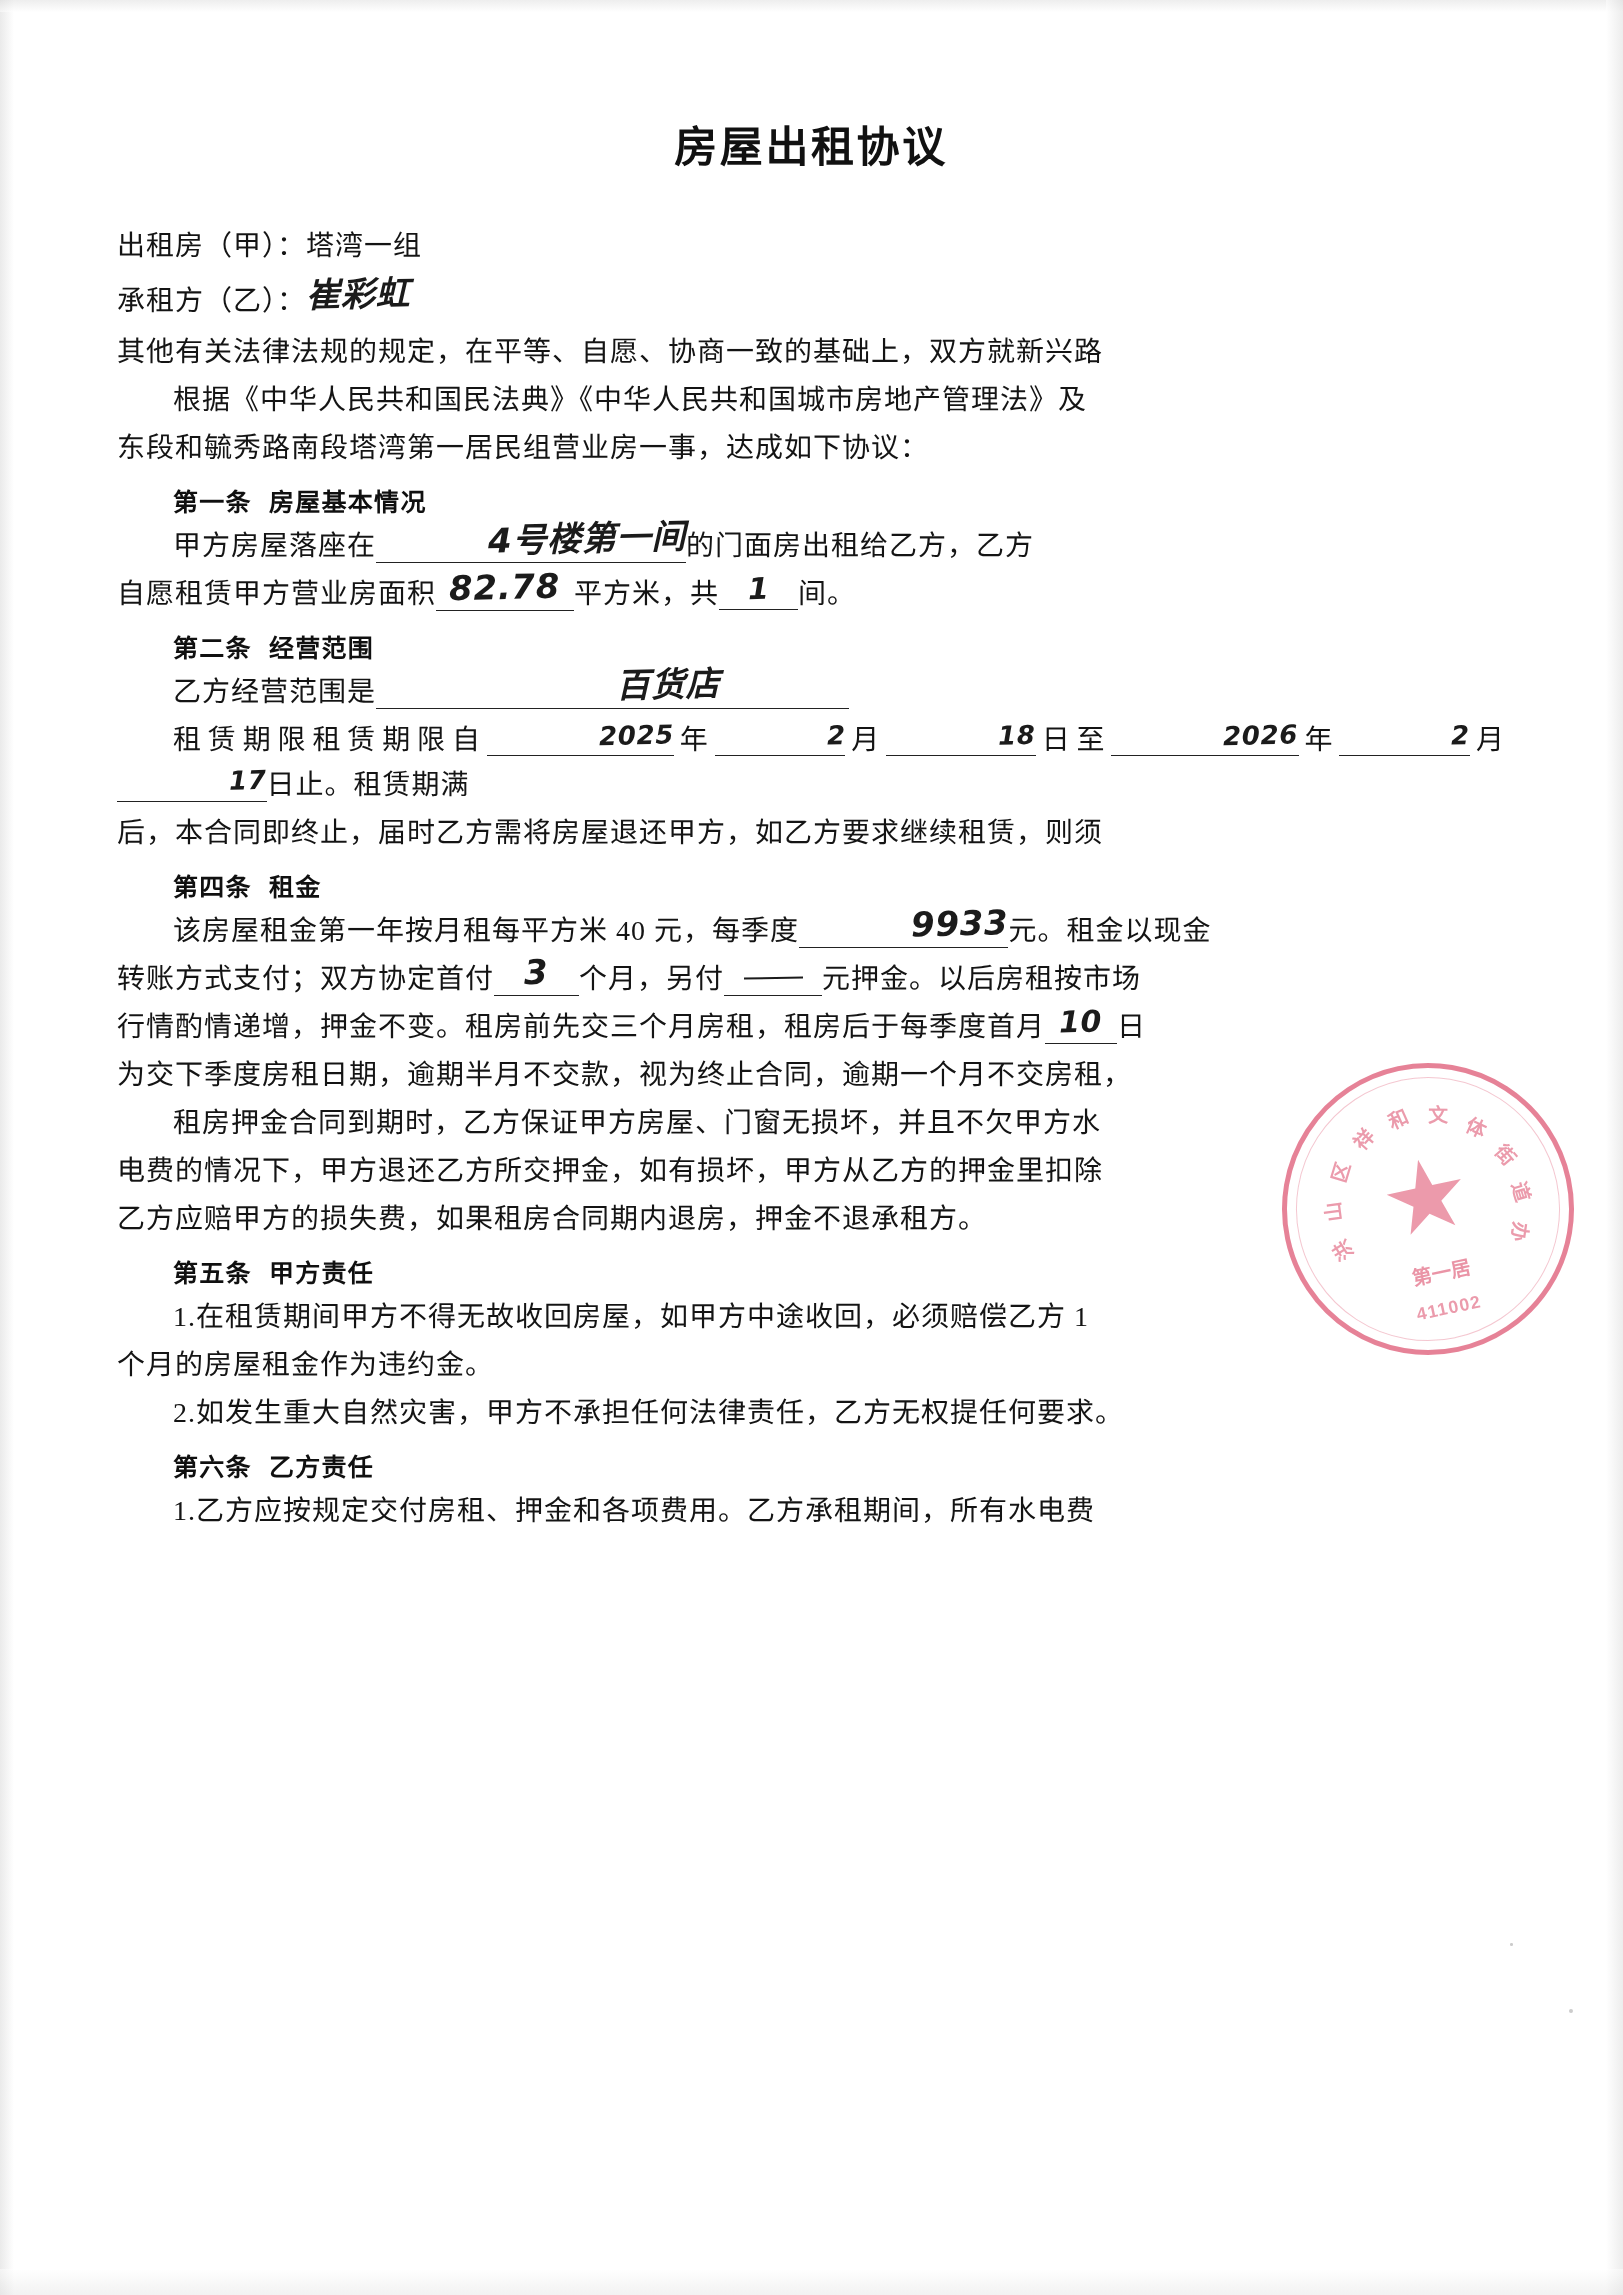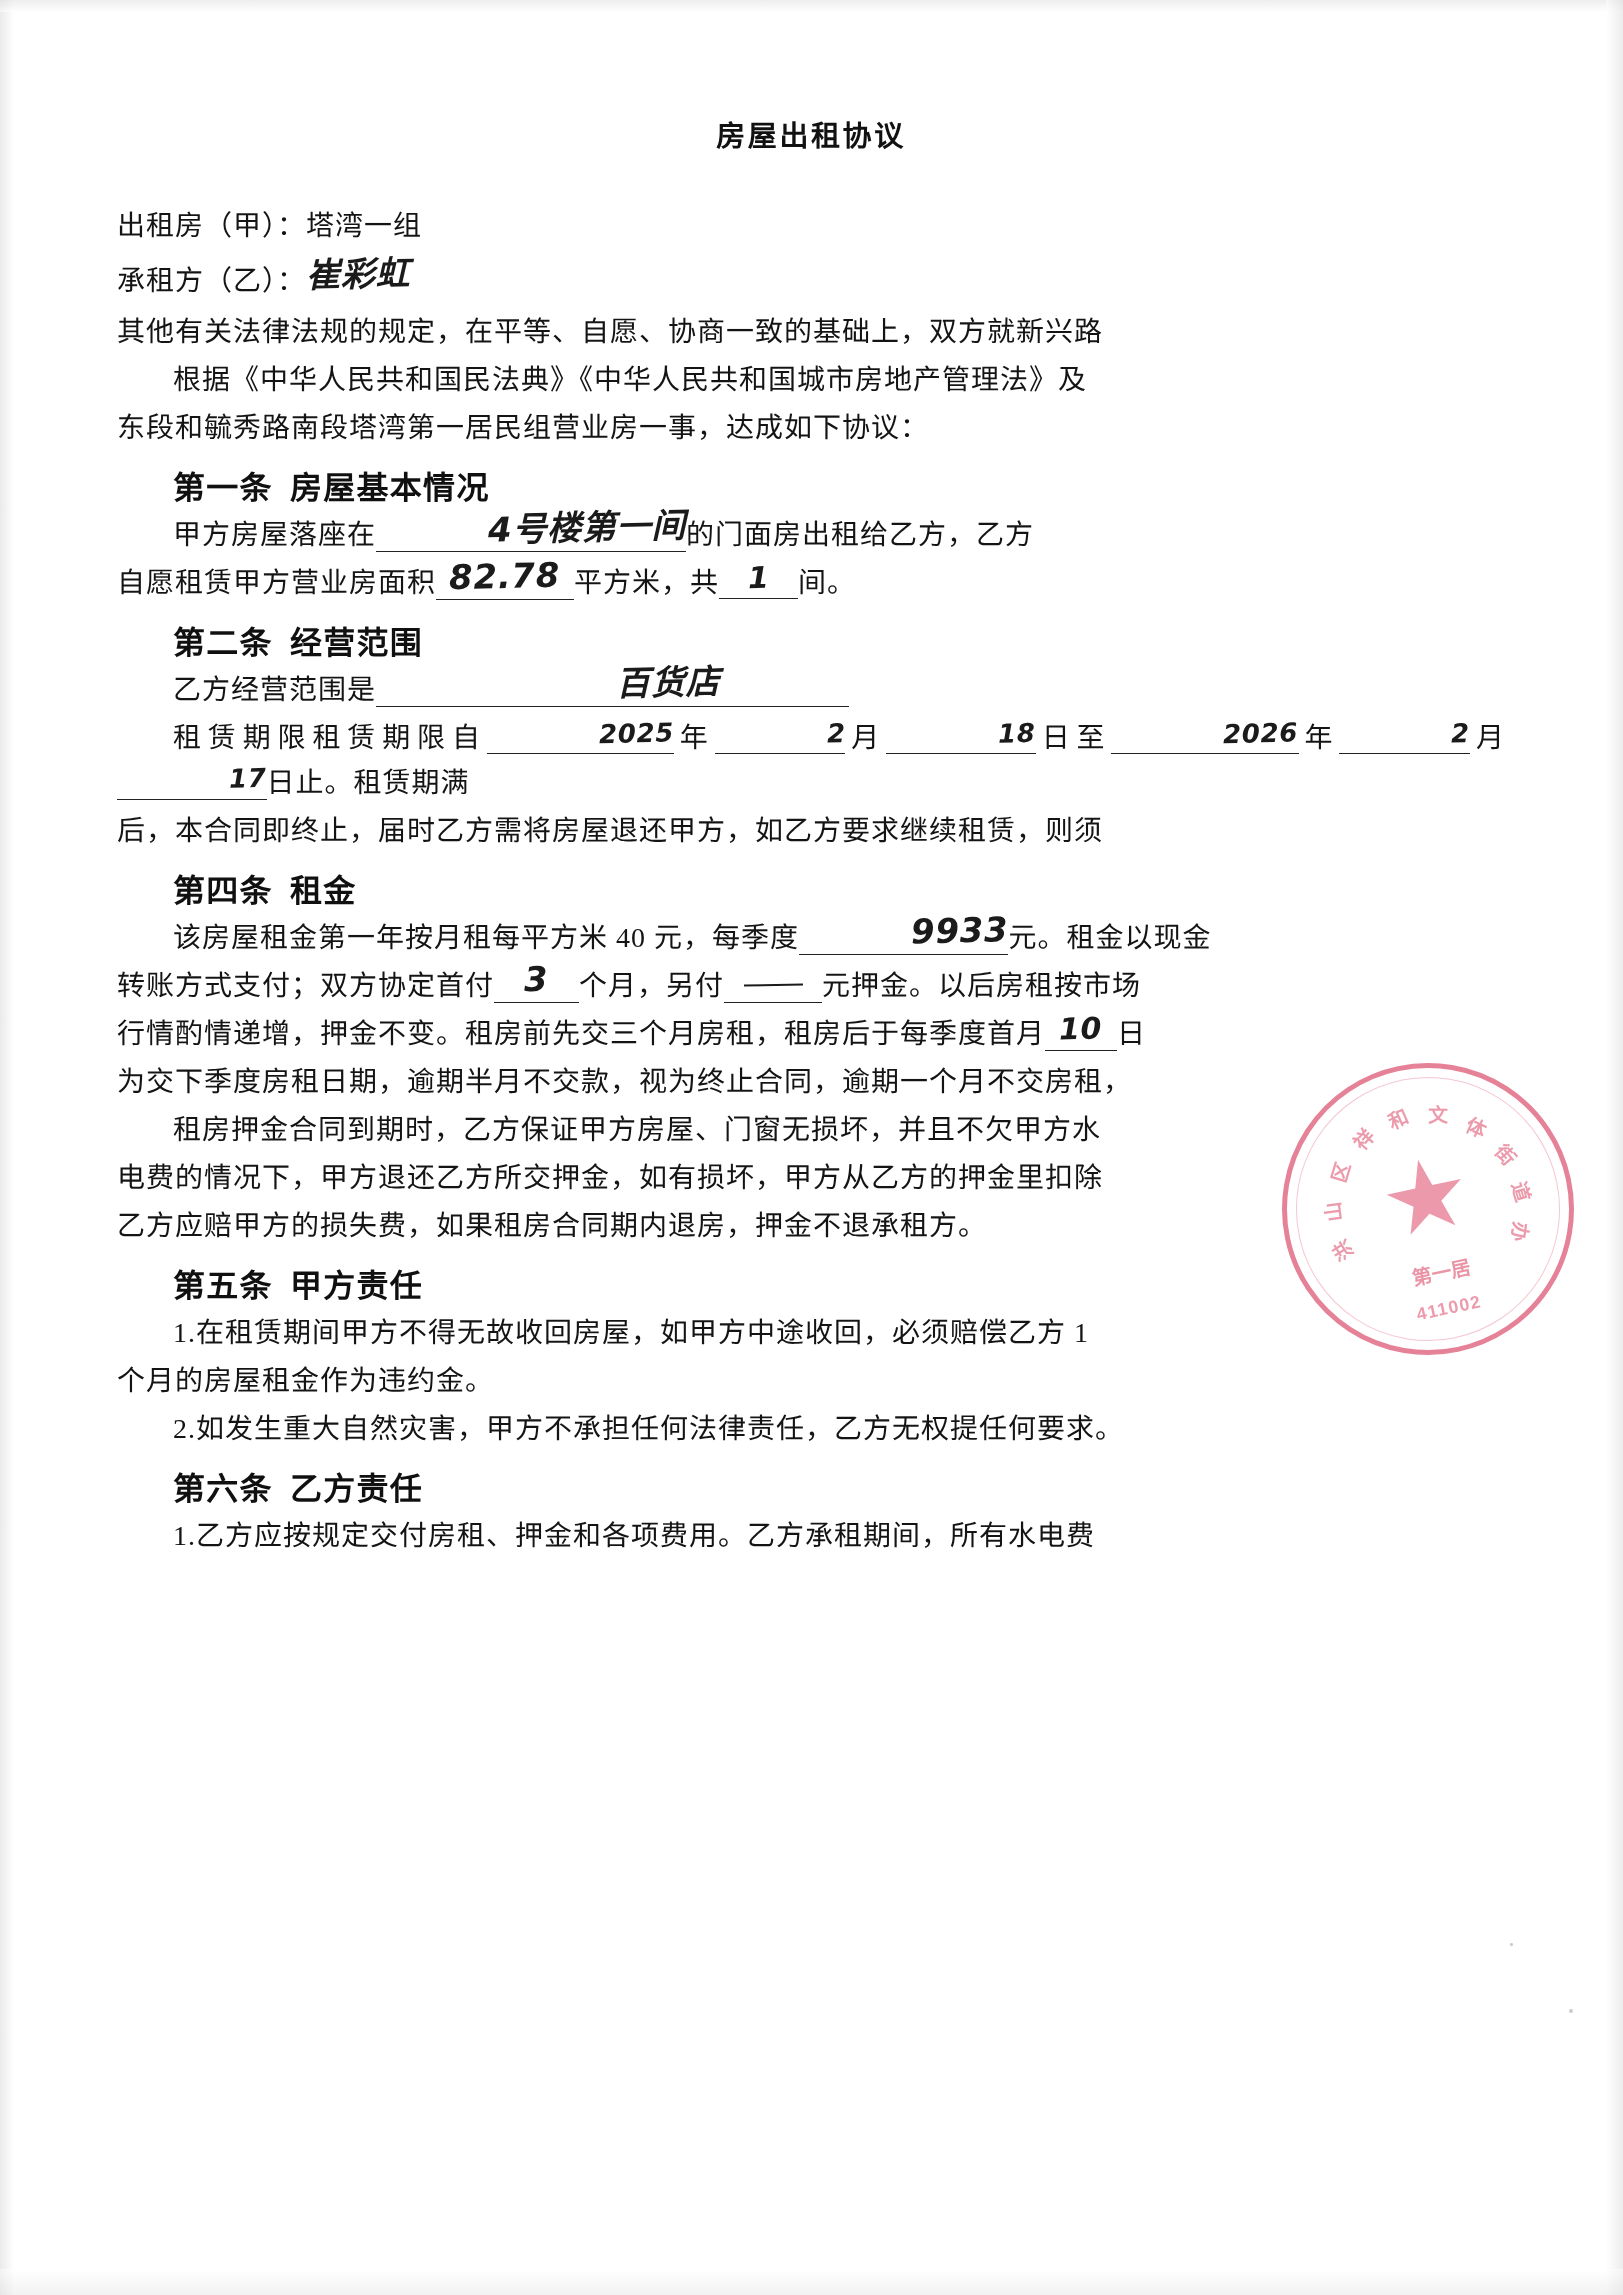--- a/index.html
+++ b/index.html
@@ -59,42 +59,42 @@
   .content {
     position: absolute;
     left: 117px;
     top: 112px;
     width: 1388px;
   }
 
   h1.doc-title {
     font-family: "Liberation Sans", "DejaVu Sans", sans-serif;
     font-weight: bold;
-    font-size: 29px;
+    font-size: 43px;
     letter-spacing: 2.6px;
     text-align: center;
     margin: 0 0 49px 0;
     color: #111;
   }
 
   .para {
     font-size: 28px;
     line-height: 1.62;
     letter-spacing: 1px;
     margin: 0 0 2.6px 0;
     text-align: justify;
     text-justify: inter-ideograph;
     color: #141414;
   }
   .indent { text-indent: 56px; }
 
   .sec-head {
-    font-family: Liberation Serif, serif;
-    font-weight: bold;
-    font-size: 32px;
+    font-family: Liberation Mono, monospace;
+    font-weight: bold;
+    font-size: 25px;
     letter-spacing: 1.3px;
     margin: 11.8px 0 3.9px 0;
     text-indent: 56px;
     color: #101010;
   }
   .sec-head .gap { display: inline-block; width: 17px; }
 
   
   .hw {
     font-family: "DejaVu Sans", sans-serif;

